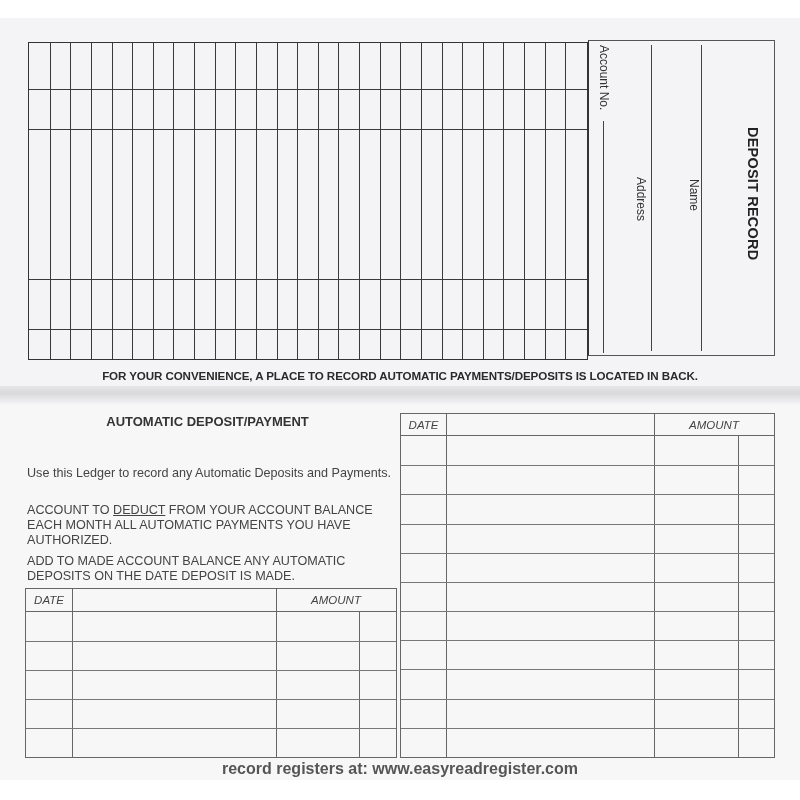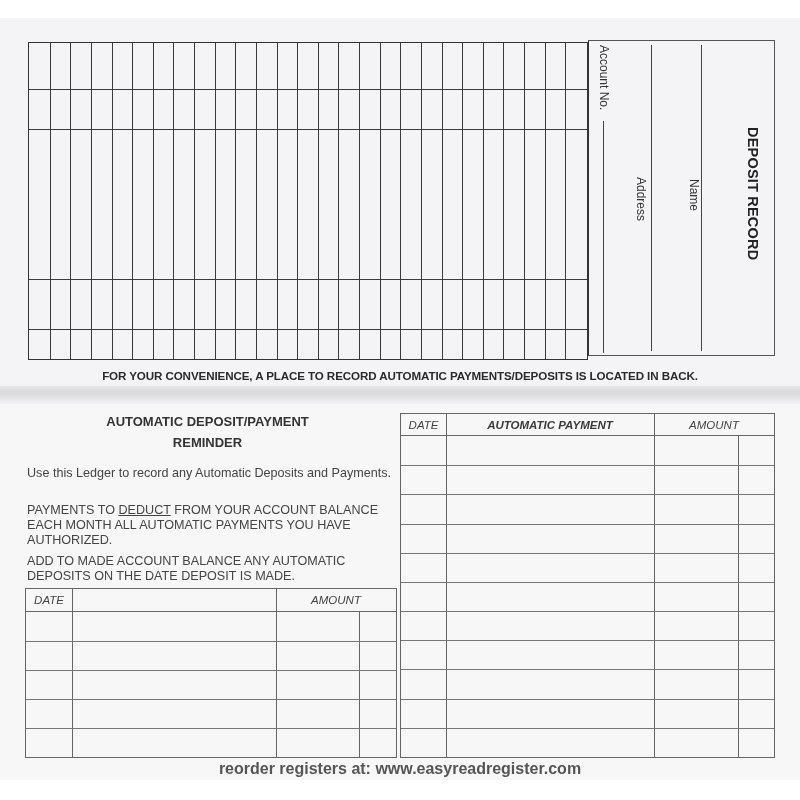--- a/index.html
+++ b/index.html
@@ -130,24 +130,23 @@
   <div class="field-line" style="left:62px; top:4px; height:306px;"></div>
   <span class="vtext name-label">Name</span>
   <div class="field-line" style="left:112px; top:4px; height:306px;"></div>
   <span class="vtext record-title">DEPOSIT RECORD</span>
 </div>
 
 <div class="convenience-note">FOR YOUR CONVENIENCE, A PLACE TO RECORD AUTOMATIC PAYMENTS/DEPOSITS IS LOCATED IN BACK.</div>
 
 <div class="reminder-title">
   <div>AUTOMATIC DEPOSIT/PAYMENT</div>
-  <div>REMINDER</div>
 </div>
 <p class="reminder-para" style="top:466px;">Use this Ledger to record any Automatic Deposits and Payments.</p>
-<p class="reminder-para" style="top:503px;"><span>PAYMENTS TO </span><u>DEDUCT</u><span> FROM YOUR ACCOUNT BALANCE EACH MONTH ALL AUTOMATIC PAYMENTS YOU HAVE AUTHORIZED.</span></p>
+<p class="reminder-para" style="top:503px;"><span>ACCOUNT TO </span><u>DEDUCT</u><span> FROM YOUR ACCOUNT BALANCE EACH MONTH ALL AUTOMATIC PAYMENTS YOU HAVE AUTHORIZED.</span></p>
 <p class="reminder-para" style="top:554px;">ADD TO MADE ACCOUNT BALANCE ANY AUTOMATIC DEPOSITS ON THE DATE DEPOSIT IS MADE.</p>
 
 <div class="ledger" id="deposit-table" style="left:25px; top:588px; width:372px; height:170px;">
   <div class="hdr" style="height:23px;">
     <span style="left:0; width:46px; line-height:23px;">DATE</span>
     <span style="left:250px; width:120px; line-height:23px;">AMOUNT</span>
   </div>
   <div class="col" style="left:46px; top:0; height:168px;"></div>
   <div class="col" style="left:250px; top:0; height:168px;"></div>
   <div class="col" style="left:333px; top:23px; height:145px;"></div>
@@ -158,21 +157,20 @@
     <div style="position: absolute; left: 0px; right: 0px; top: 81px; height: 29px;"></div>
     <div class="row" style="top: 110px;"></div>
     <div style="position: absolute; left: 0px; right: 0px; top: 110px; height: 29px;"></div>
     <div class="row" style="top: 139px;"></div>
     <div style="position: absolute; left: 0px; right: 0px; top: 139px; height: 29px;"></div>
   </div>
 
 <div class="ledger" id="payment-table" style="left:400px; top:413px; width:375px; height:345px;">
   <div class="hdr" style="height:22px;">
     <span style="left:0; width:45px; line-height:22px;">DATE</span>
-    <span class="bold" style="left:45px; width:208px; line-height:22px;">AUTOMATIC PAYMENT</span>
     <span style="left:253px; width:120px; line-height:22px;">AMOUNT</span>
   </div>
   <div class="col" style="left:45px; top:0; height:343px;"></div>
   <div class="col" style="left:253px; top:0; height:343px;"></div>
   <div class="col" style="left:337px; top:22px; height:321px;"></div>
 <div style="position: absolute; left: 0px; right: 0px; top: 22px; height: 29.1818px;"></div>
     <div class="row" style="top: 51.1818px;"></div>
     <div style="position: absolute; left: 0px; right: 0px; top: 51.1818px; height: 29.1818px;"></div>
     <div class="row" style="top: 80.3636px;"></div>
     <div style="position: absolute; left: 0px; right: 0px; top: 80.3636px; height: 29.1818px;"></div>
@@ -187,13 +185,13 @@
     <div class="row" style="top: 226.273px;"></div>
     <div style="position: absolute; left: 0px; right: 0px; top: 226.273px; height: 29.1818px;"></div>
     <div class="row" style="top: 255.455px;"></div>
     <div style="position: absolute; left: 0px; right: 0px; top: 255.455px; height: 29.1818px;"></div>
     <div class="row" style="top: 284.636px;"></div>
     <div style="position: absolute; left: 0px; right: 0px; top: 284.636px; height: 29.1818px;"></div>
     <div class="row" style="top: 313.818px;"></div>
     <div style="position: absolute; left: 0px; right: 0px; top: 313.818px; height: 29.1818px;"></div>
   </div>
 
-<div class="reorder">reorder registers at: www.easyreadregister.com</div>
+<div class="reorder">record registers at: www.easyreadregister.com</div>
 
 </body></html>

